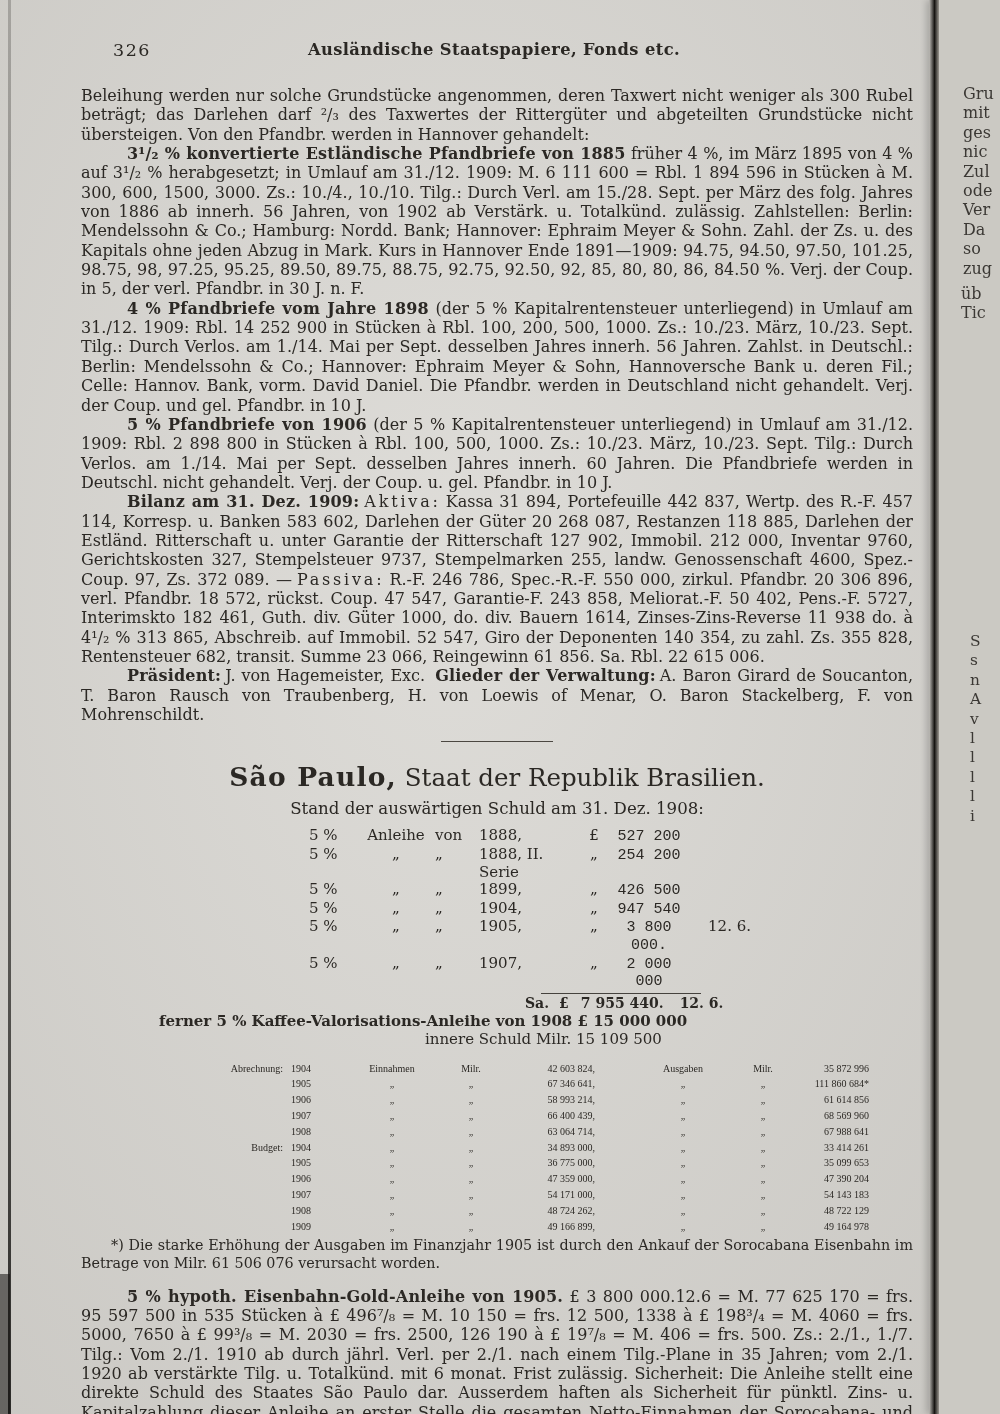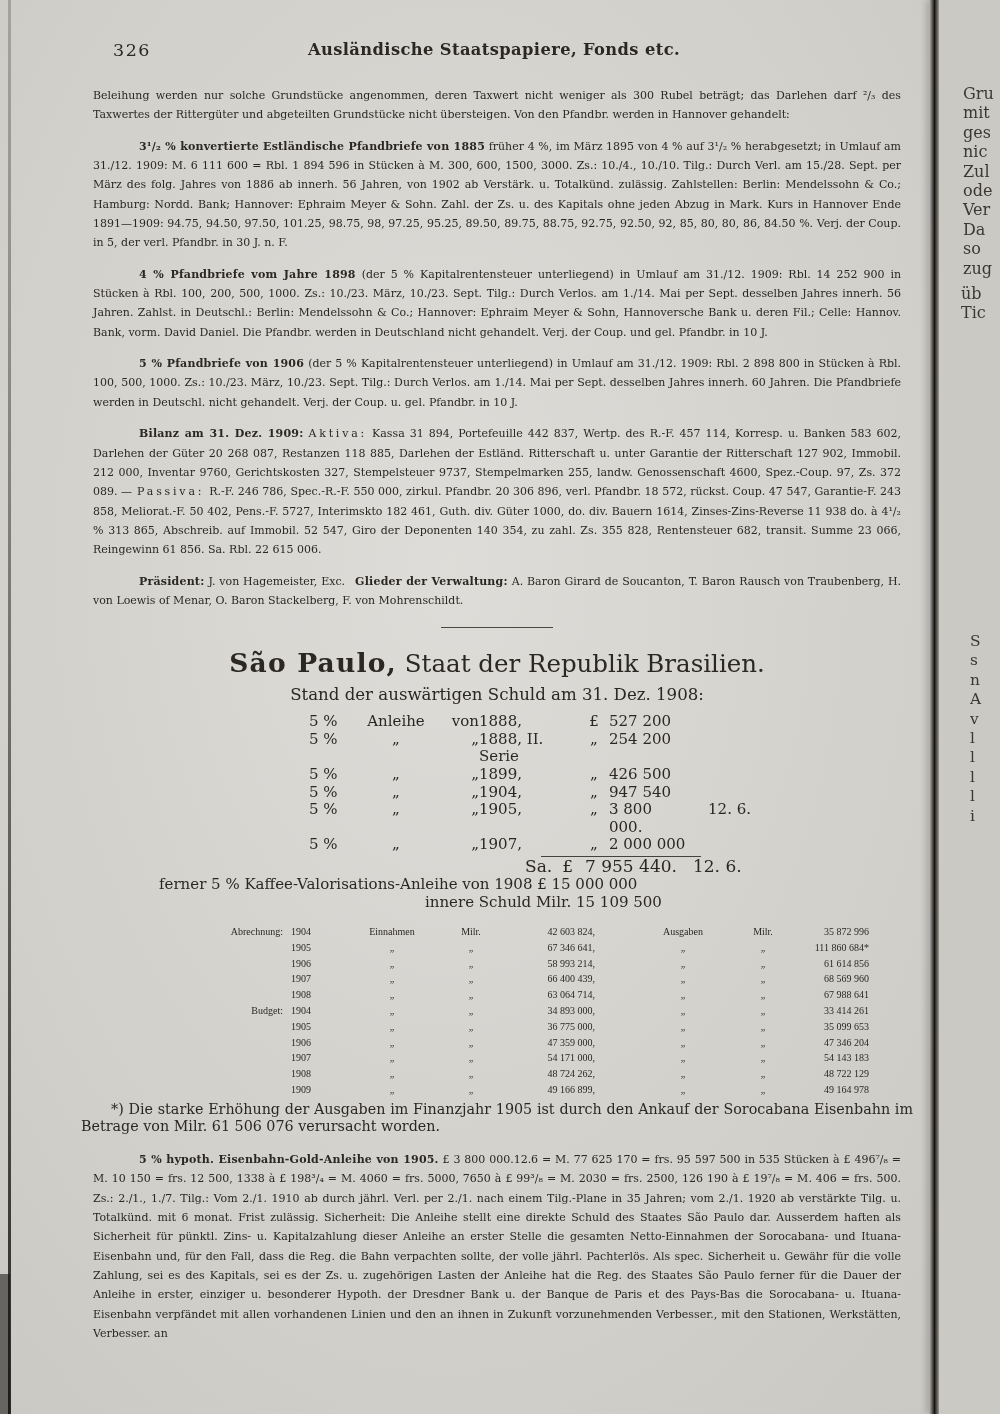--- a/index.html
+++ b/index.html
@@ -24,50 +24,50 @@
   .frag-col { position:absolute; font-size:16px; line-height:19.4px; color:#3b3834; }
   .frag-top { left:963px; top:84px; }
   .frag-mid { left:961px; top:284px; }
   .frag-bottom { left:970px; top:632px; font-size:15.4px; }
 
   .content { position:absolute; left:81px; top:40px; width:832px; }
   .header { position:relative; height:22px; margin-bottom:24px; }
   .page-num { position:absolute; left:32px; top:0; font-size:17.5px; letter-spacing:1.5px; }
   .running-title { position:absolute; left:0; right:6px; top:0; text-align:center; font-weight:bold; font-size:16.3px; letter-spacing:.4px; }
 
-  .body-text p { margin:12px; text-align:justify; font-size:11px; line-height:19.35px; }
+  .body-text p { margin:0; text-align:justify; font-size:16px; line-height:19.35px; }
   .indent { text-indent:46px; }
   b.lead { font-weight:bold; letter-spacing:.2px; }
   .spaced { letter-spacing:2.8px; margin:0 5px; }
   .gap-l { margin-left:10px; }
   .gap-s { margin-left:4px; }
 
   .divider { width:112px; border:none; border-top:1.6px solid #4b4741; margin:17px auto 0 auto; }
 
   .sp-title { text-align:center; margin-top:19px; font-size:24.5px; white-space:nowrap; }
   .sp-title b { font-size:26.5px; letter-spacing:1.2px;text-align:right; }
   .sp-subtitle { text-align:center; font-size:16.6px; margin-top:7px; }
 
   table { border-collapse:collapse; }
   td { padding:0; vertical-align:baseline; }
 
   .debt-table { margin:9px 0 0 228px; font-size:15px; }
   .debt-table td { line-height:17.6px; }
   .col-rate { width:48px; text-align:left; }
   .col-c1 { width:78px; text-align:center; }
-  .col-c2 { width:44px; text-align:right; }
+  .col-c2 { width:44px; text-align:left; }
   .col-year { width:100px; text-align:left; }
   .col-cur { width:30px; text-align:center; }
-  .col-amount { width:80px; text-align:left; }
+  .col-amount { width:80px; text-align:center;font-family:Liberation Mono, monospace; }
   .col-note { width:62px; text-align:right; }
 
   .sum-rule { width:160px; border:none; border-top:1.3px solid #45423d; margin:2px 0 0 460px; }
-  .sum-line { margin-left:444px; font-size:17px; line-height:18px; }
+  .sum-line { margin-left:444px; font-size:14px; line-height:18px;font-weight:bold; }
   .sum-line .s1 { margin-left:10px; } .sum-line .s2 { margin-left:12px; } .sum-line .s3 { margin-left:16px; }
-  .ferner-line { margin-left:78px; font-size:15px; line-height:18px; }
+  .ferner-line { margin-left:78px; font-size:15px; line-height:18px;font-weight:bold; }
   .innere-line { margin-left:344px; font-size:15px; line-height:18px; }
 
   .accounts-table { margin:13px 0 0 84px; font-size:10px;font-family:Liberation Serif, serif; }
   .accounts-table td { line-height:15.8px; }
   .col-label { width:118px; text-align:right; }
   .col-yr { width:46px; text-align:left; padding-left:8px; }
   .col-eh { width:110px; text-align:center; }
   .col-em { width:48px; text-align:center; }
   .col-ev { width:100px; text-align:right; }
   .col-ah { width:116px; text-align:center; padding-left:30px; }
@@ -276,21 +276,21 @@
             <td class="col-av">35 099 653</td>
           </tr>
           <tr>
             <td class="col-label"></td>
             <td class="col-yr">1906</td>
             <td class="col-eh">„</td>
             <td class="col-em">„</td>
             <td class="col-ev">47 359 000,</td>
             <td class="col-ah">„</td>
             <td class="col-am">„</td>
-            <td class="col-av">47 346 204</td>
+            <td class="col-av">47 390 204</td>
           </tr>
           <tr>
             <td class="col-label"></td>
             <td class="col-yr">1907</td>
             <td class="col-eh">„</td>
             <td class="col-em">„</td>
             <td class="col-ev">54 171 000,</td>
             <td class="col-ah">„</td>
             <td class="col-am">„</td>
             <td class="col-av">54 143 183</td>

